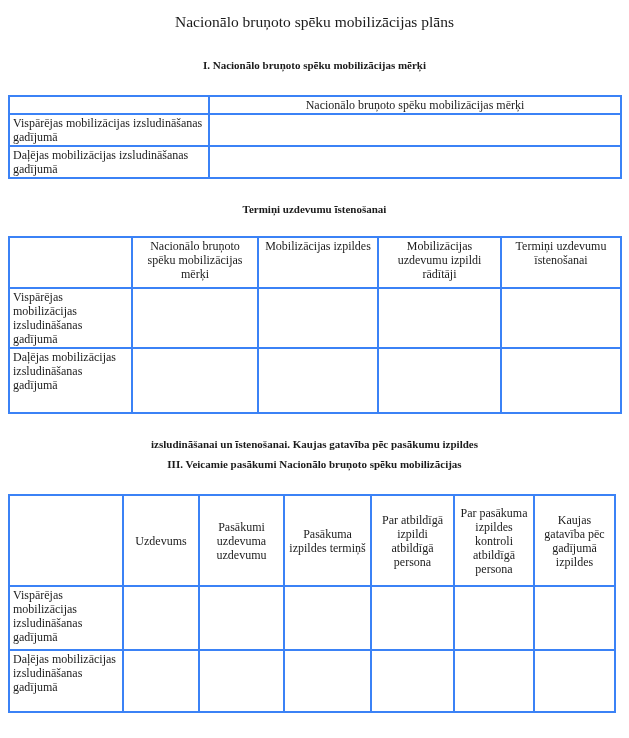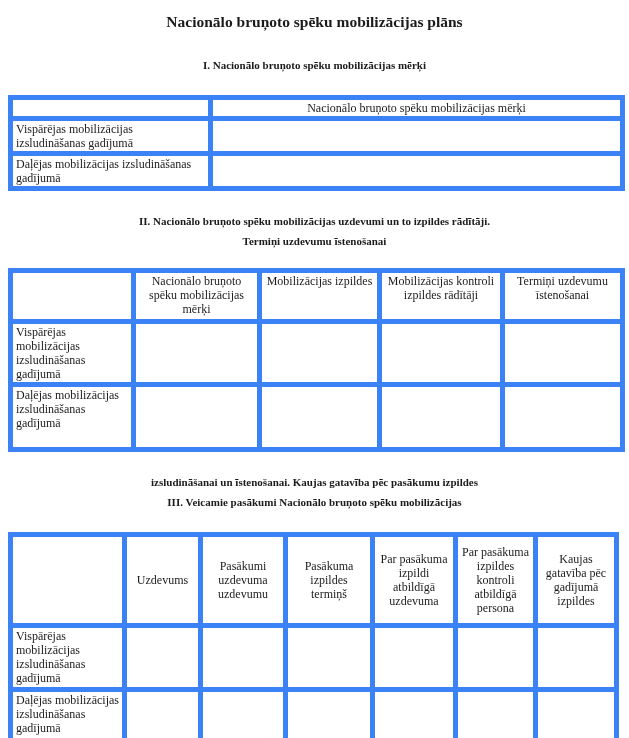--- a/index.html
+++ b/index.html
@@ -17,38 +17,38 @@
   .page {
     box-sizing: border-box;
     width: 629px;
     height: 738px;
     padding: 13px 8px 0 8px;
   }
   .doc-title {
     margin: 0;
     font-size: 15.5px;
     line-height: 18px;
-    font-weight: bold;
+    font-weight: normal;
     text-align: center;
   }
   .sec-heading {
     margin: 24px 0 0 0;
     font-size: 11px;
     line-height: 20px;
     font-weight: bold;
     text-align: center;
   }
   .sec-heading.two-line { margin-top: 20px; }
   table {
     border-collapse: collapse;
     table-layout: fixed;
     margin-top: 20px;
   }
   td, th {
-    border: 5px solid #3b82f6;
+    border: 2px solid #3b82f6;
     font-size: 12px;
     line-height: 14px;
     font-weight: normal;
     padding: 1px 3px;
     overflow: hidden;
     word-wrap: break-word;
   }
   .t1 { width: 612px; }
   .t2 { width: 612px; margin-top: 17px; }
   .t3 { width: 606px; }
@@ -94,38 +94,37 @@
       <td class="empty-cell"></td>
     </tr>
     <tr class="body">
       <td class="row-label">Daļējas mobilizācijas izsludināšanas gadījumā</td>
       <td class="empty-cell"></td>
     </tr>
   </tbody>
     </table>
 
   <h2 class="sec-heading two-line">
-    <div>II. Nacionālo bruņoto spēku mobilizācijas uzdevumi un to izpildes rādītāji.</div>
     <div>Termiņi uzdevumu īstenošanai</div>
   </h2>
 
   <table class="t2">
     <colgroup>
       <col style="width:123px">
         <col style="width:126px">
         <col style="width:120px">
         <col style="width:123px">
         <col style="width:120px">
     </colgroup>
     <tbody>
         <tr class="hdr">
       <td class="empty-cell"></td>
       <th class="col-head">Nacionālo bruņoto spēku mobilizācijas mērķi</th>
       <th class="col-head">Mobilizācijas izpildes</th>
-      <th class="col-head">Mobilizācijas kontroli izpildes rādītāji</th>
+      <th class="col-head">Mobilizācijas uzdevumu izpildi rādītāji</th>
       <th class="col-head">Termiņi uzdevumu īstenošanai</th>
     </tr>
     <tr class="body-1">
       <td class="row-label">Vispārējas mobilizācijas izsludināšanas gadījumā</td>
       <td class="empty-cell"></td>
       <td class="empty-cell"></td>
       <td class="empty-cell"></td>
       <td class="empty-cell"></td>
     </tr>
     <tr class="body-2">
@@ -152,21 +151,21 @@
         <col style="width:83px">
         <col style="width:80px">
         <col style="width:81px">
     </colgroup>
     <tbody>
         <tr class="hdr">
       <td class="empty-cell"></td>
       <th class="col-head">Uzdevums</th>
       <th class="col-head">Pasākumi uzdevuma uzdevumu</th>
       <th class="col-head">Pasākuma izpildes termiņš</th>
-      <th class="col-head">Par pasākuma izpildi atbildīgā uzdevuma</th>
+      <th class="col-head">Par atbildīgā izpildi atbildīgā persona</th>
       <th class="col-head">Par pasākuma izpildes kontroli atbildīgā persona</th>
       <th class="col-head">Kaujas gatavība pēc gadījumā izpildes</th>
     </tr>
     <tr class="body-1">
       <td class="row-label">Vispārējas mobilizācijas izsludināšanas gadījumā</td>
       <td class="empty-cell"></td>
       <td class="empty-cell"></td>
       <td class="empty-cell"></td>
       <td class="empty-cell"></td>
       <td class="empty-cell"></td>

